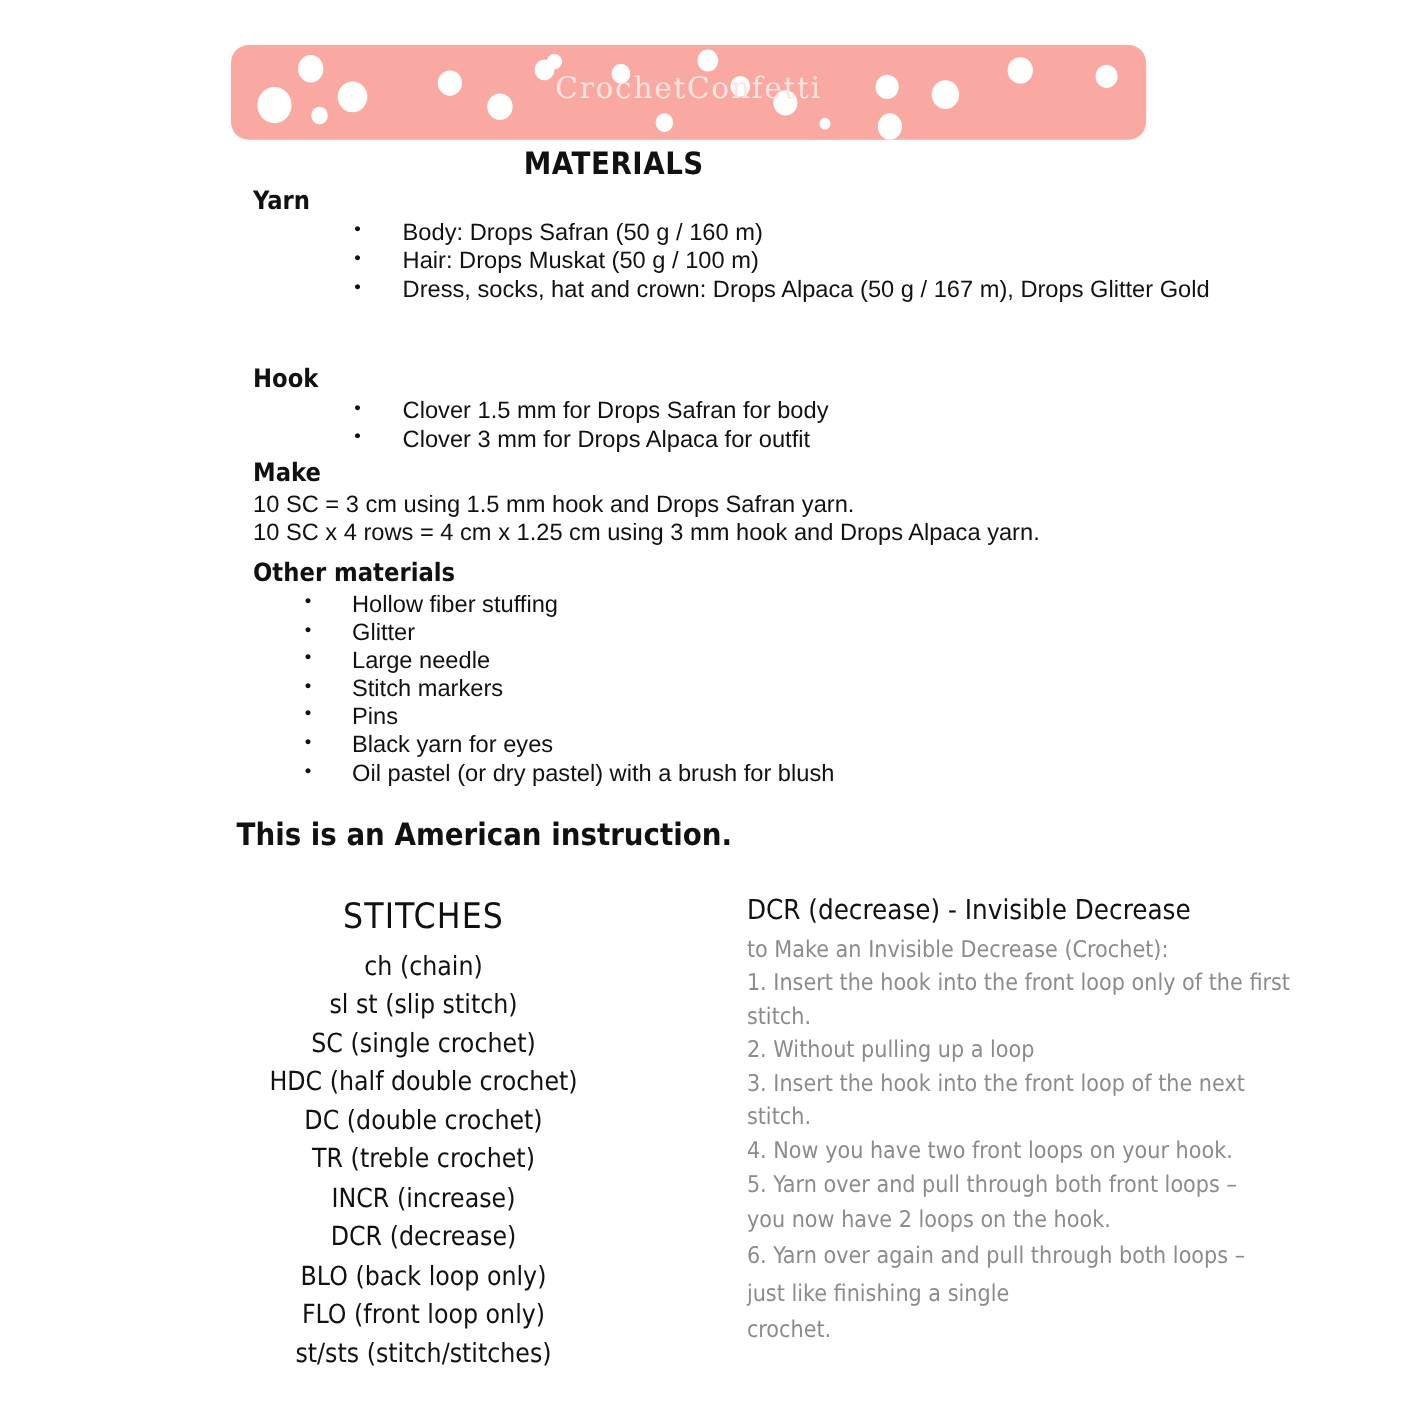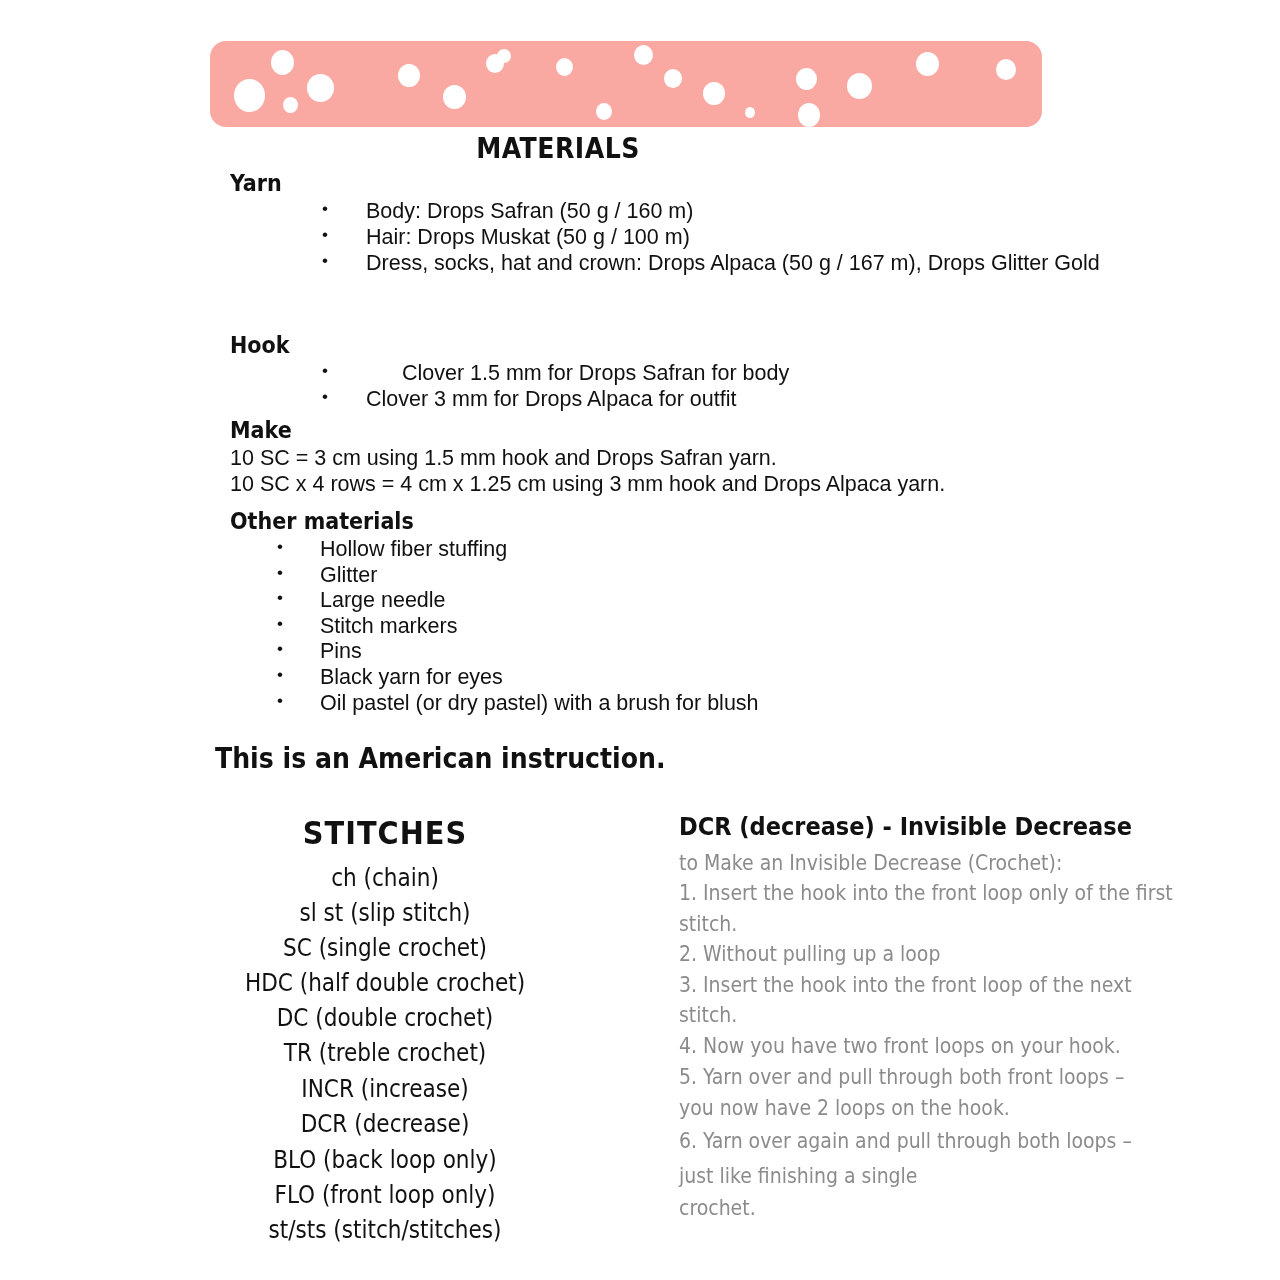--- a/index.html
+++ b/index.html
@@ -48,21 +48,21 @@
 
   
   .hand-bold {
     font-family: "DejaVu Sans Condensed", "Liberation Sans Narrow", "Liberation Sans", sans-serif;
     font-weight: bold;
     font-stretch: condensed;
     color: #111111;
   }
   .hand-thin {
     font-family: "DejaVu Sans Condensed", "Liberation Sans Narrow", "Liberation Sans", sans-serif;
-    font-weight: 700;
+    font-weight: 400;
     font-stretch: condensed;
     color: #111111;
   }
 
   .materials-title {
     position: absolute;
     left: 0;
     top: 132px;
     width: 1116px;
     text-align: center;
@@ -168,20 +168,21 @@
   <div class="dot" style="left:346px;top:17px;width:17px;height:18px;"></div>
   <div class="dot" style="left:424px;top:4px;width:19px;height:20px;"></div>
   <div class="dot" style="left:454px;top:28px;width:18px;height:19px;"></div>
   <div class="dot" style="left:493px;top:41px;width:22px;height:23px;"></div>
   <div class="dot" style="left:535px;top:66px;width:10px;height:11px;"></div>
   <div class="dot" style="left:586px;top:27px;width:21px;height:22px;"></div>
   <div class="dot" style="left:588px;top:62px;width:22px;height:24px;"></div>
   <div class="dot" style="left:637px;top:32px;width:25px;height:26px;"></div>
   <div class="dot" style="left:706px;top:11px;width:23px;height:24px;"></div>
   <div class="dot" style="left:786px;top:18px;width:20px;height:21px;"></div>
+  <div class="banner-title">CrochetConfetti</div>
 </div>
 
 <div class="materials-title hand-bold">MATERIALS</div>
 
 <div class="section-head hand-bold" style="top:170px;">Yarn</div>
 
 <div class="bullet-row" style="left:322px;top:199px;">
   <span class="bul">•</span>
   <span class="btxt" style="left:44px;">Body: Drops Safran (50 g / 160 m)</span>
 </div>
@@ -191,21 +192,21 @@
 </div>
 <div class="bullet-row" style="left:322px;top:251px;">
   <span class="bul">•</span>
   <span class="btxt" style="left:44px;">Dress, socks, hat and crown: Drops Alpaca (50 g / 167 m), Drops Glitter Gold</span>
 </div>
 
 <div class="section-head hand-bold" style="top:332px;">Hook</div>
 
 <div class="bullet-row" style="left:322px;top:361px;">
   <span class="bul">•</span>
-  <span class="btxt" style="left:44px;margin-left:36px;">Clover 1.5 mm for Drops Safran for body</span>
+  <span class="btxt" style="left:44px;">Clover 1.5 mm for Drops Safran for body</span>
 </div>
 <div class="bullet-row" style="left:322px;top:387px;">
   <span class="bul">•</span>
   <span class="btxt" style="left:44px;">Clover 3 mm for Drops Alpaca for outfit</span>
 </div>
 
 <div class="section-head hand-bold" style="top:417px;">Make</div>
 <div class="plain-line" style="top:446px;">10 SC = 3 cm using 1.5 mm hook and Drops Safran yarn.</div>
 <div class="plain-line" style="top:472px;">10 SC x 4 rows = 4 cm x 1.25 cm using 3 mm hook and Drops Alpaca yarn.</div>
 

